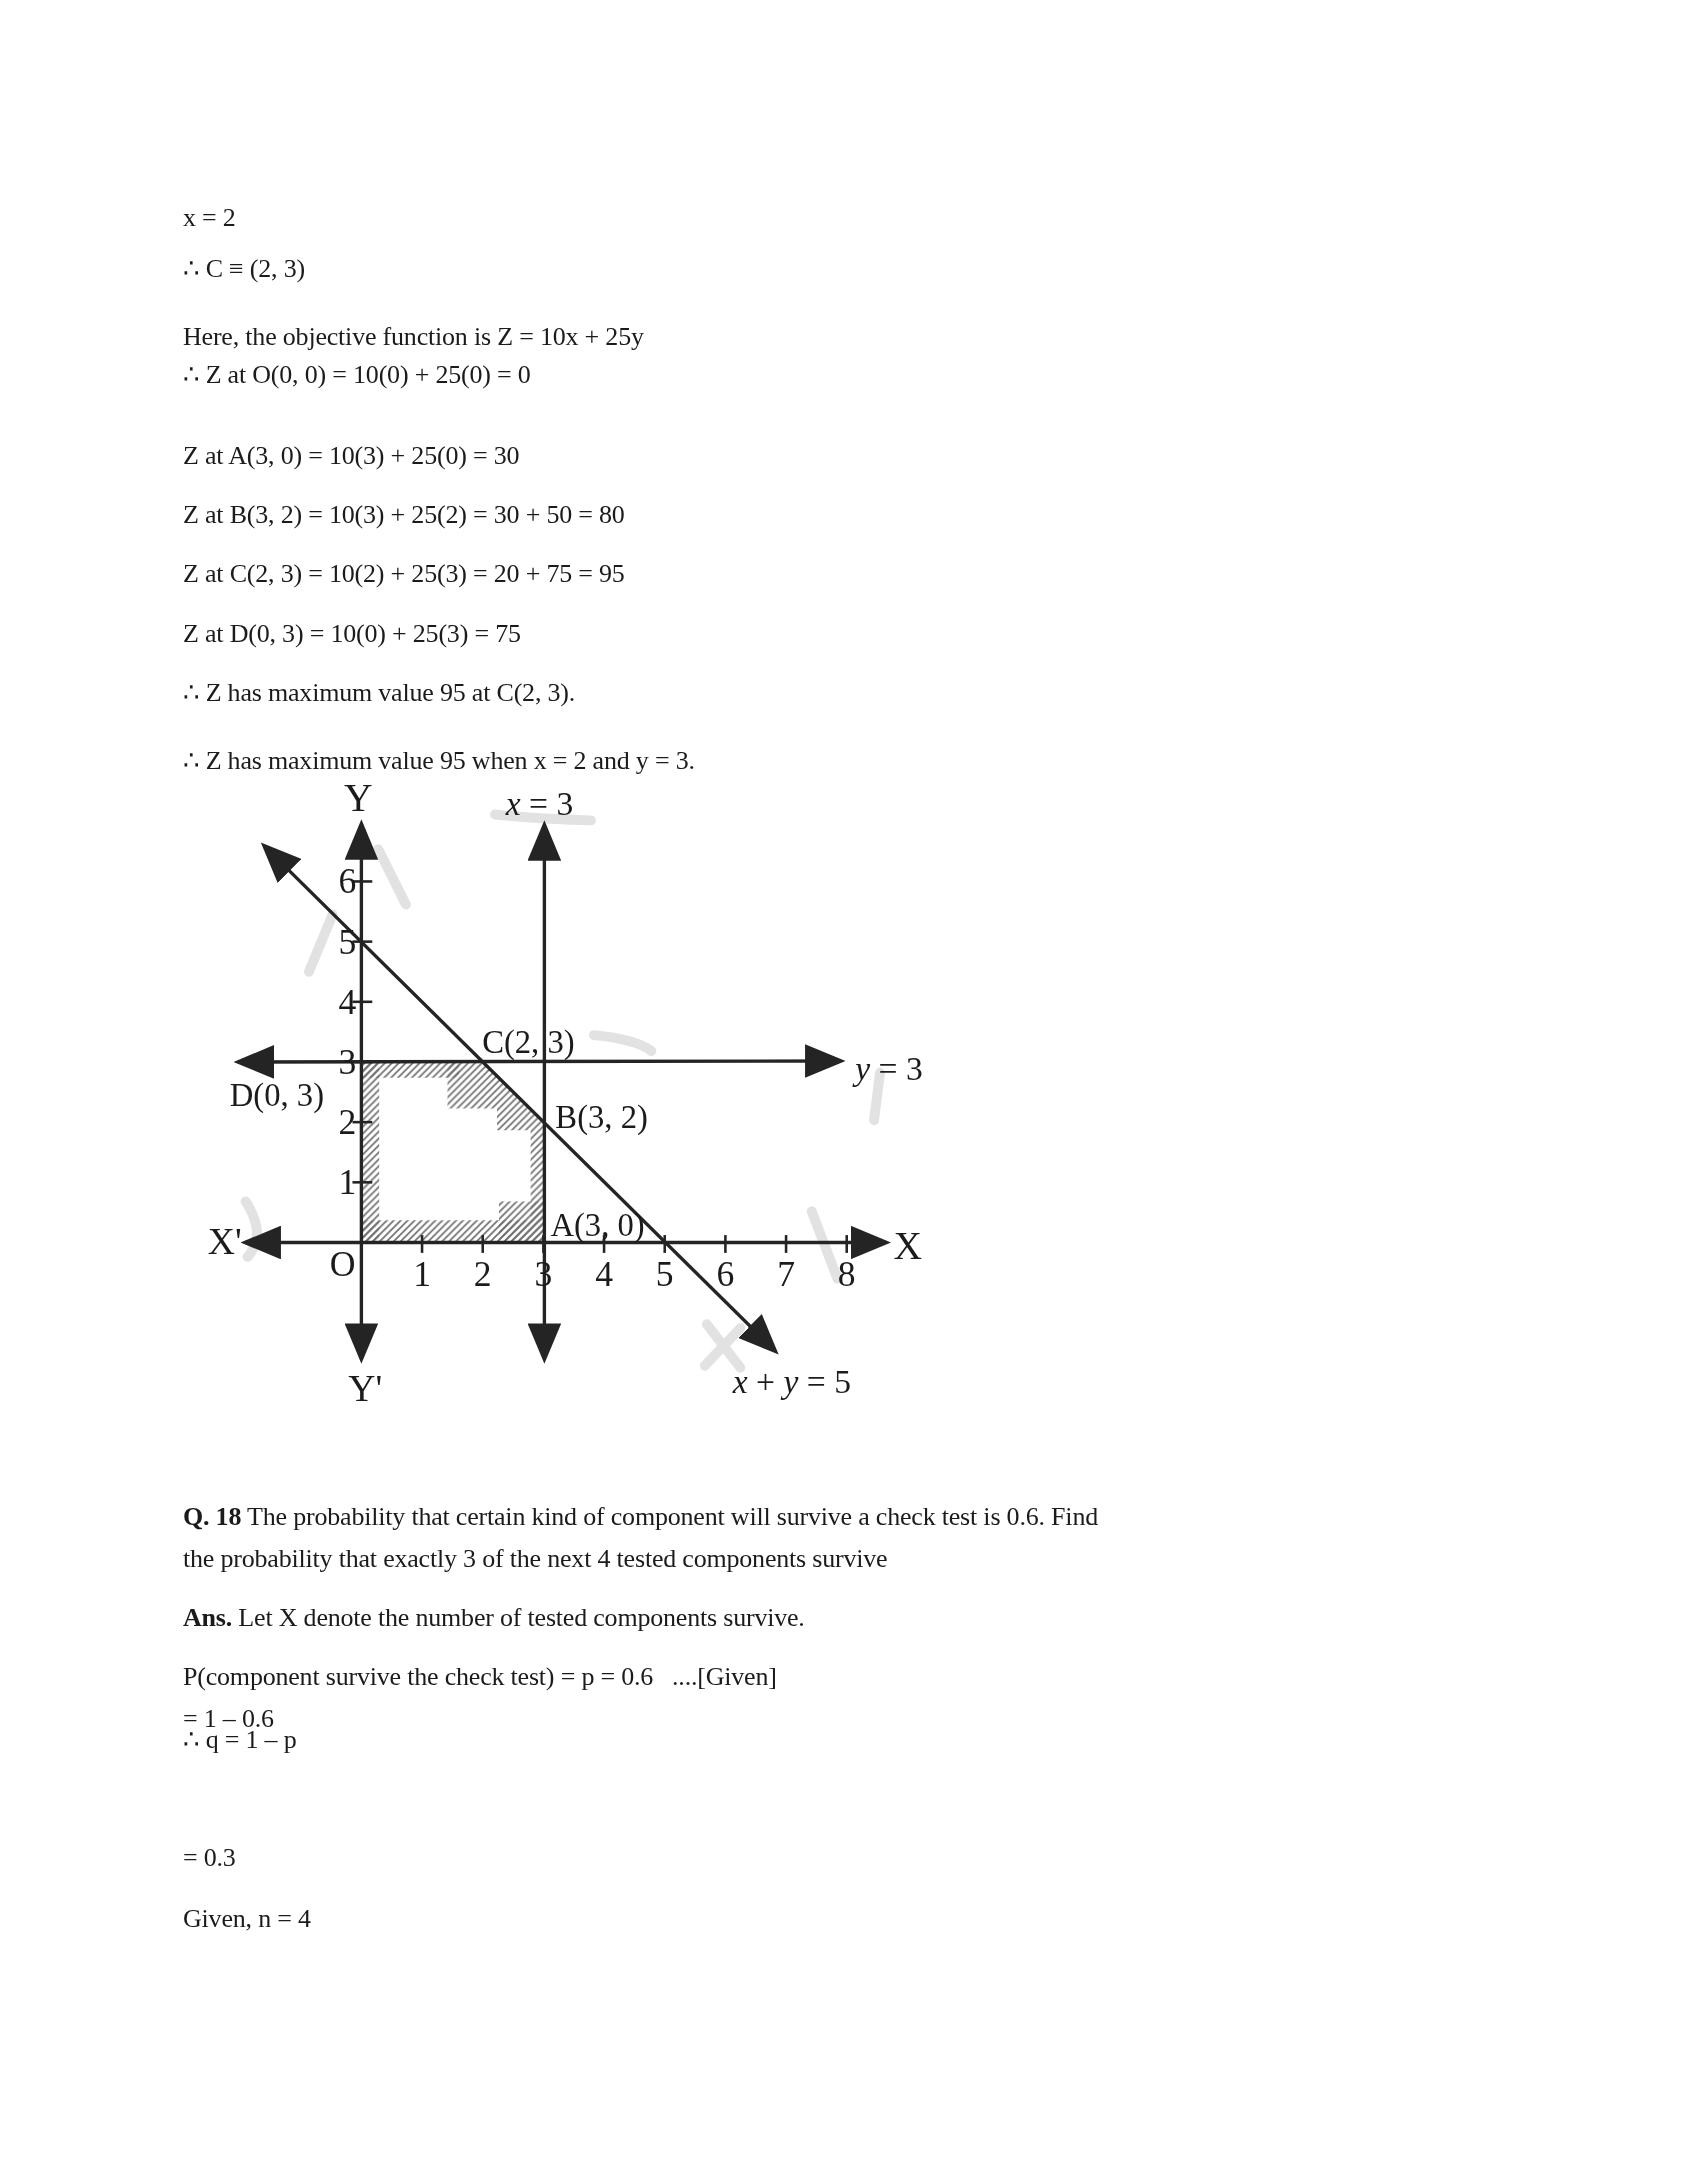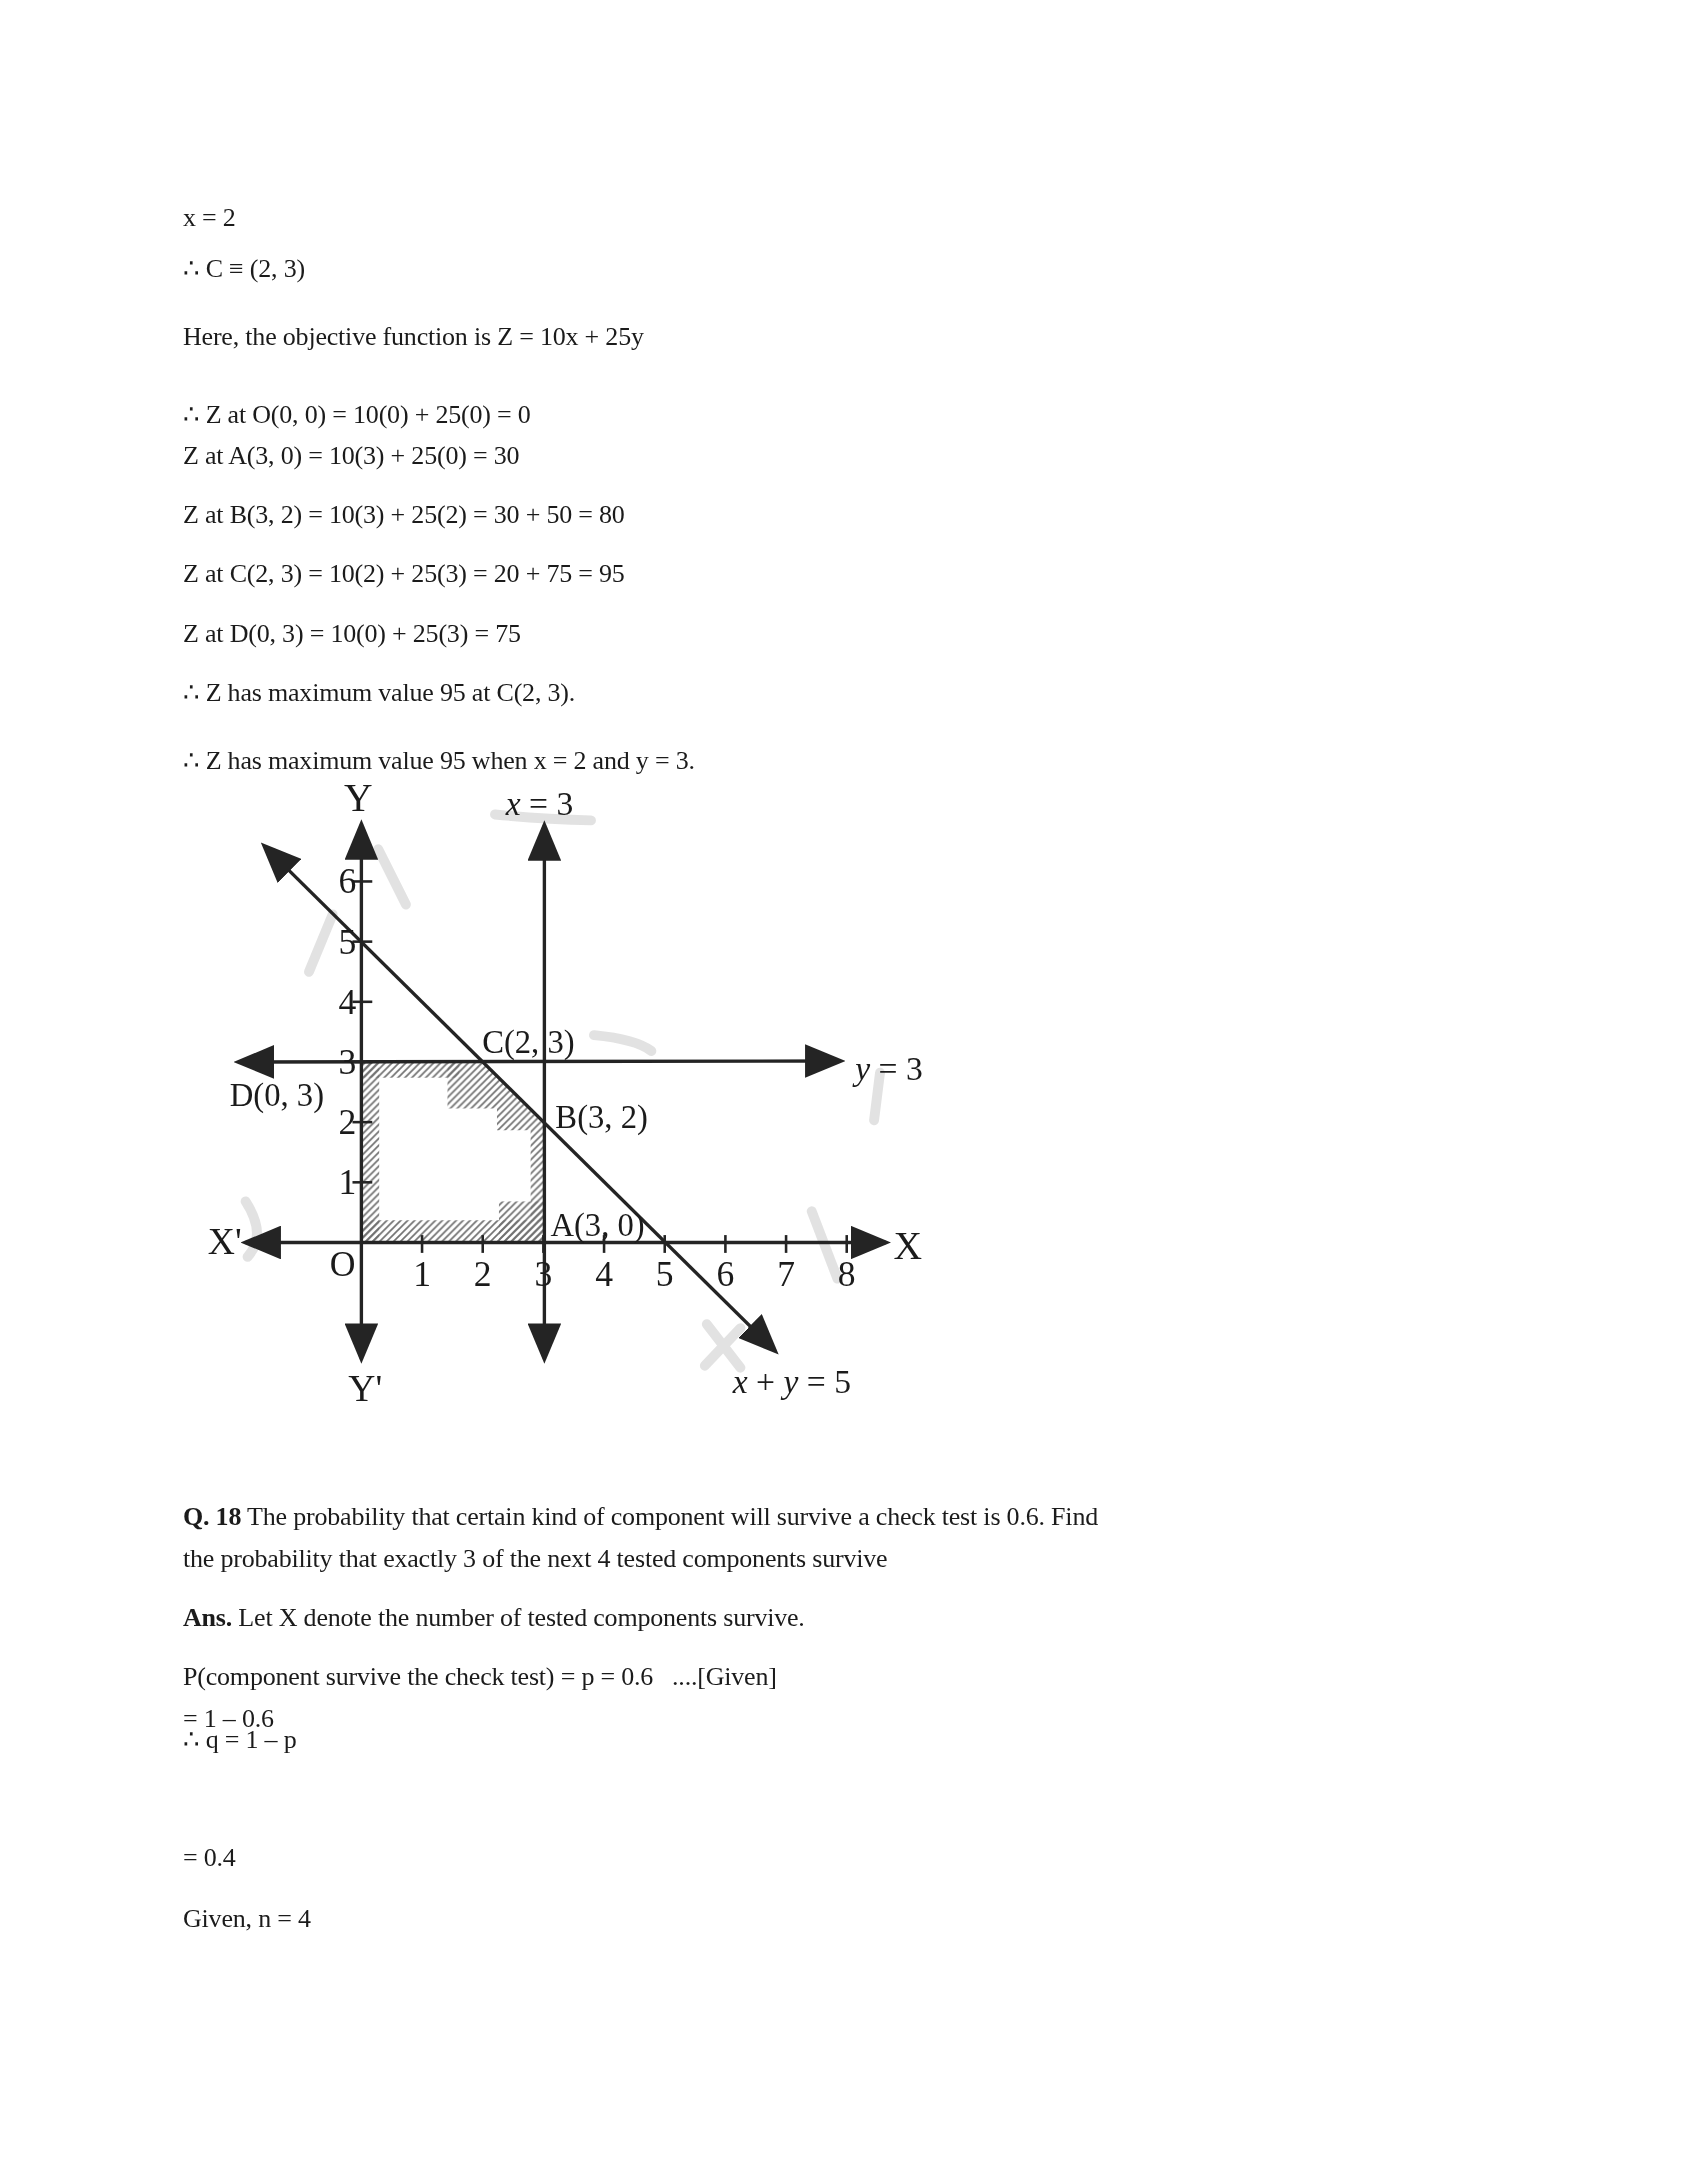--- a/index.html
+++ b/index.html
@@ -16,21 +16,21 @@
   svg.figure text{font-family:"Liberation Serif",serif;fill:#1b1b1b;}
 </style>
 </head>
 <body>
 
 <div class="page">
   <section id="solution-block">
       <div class="tline" style="top: 197px;">x = 2</div>
       <div class="tline" style="top: 248px;">∴ C ≡ (2, 3)</div>
       <div class="tline" style="top: 316px;">Here, the objective function is Z = 10x + 25y</div>
-      <div class="tline" style="top: 394px;">∴ Z at O(0, 0) = 10(0) + 25(0) = 0</div>
+      <div class="tline" style="top: 354px;">∴ Z at O(0, 0) = 10(0) + 25(0) = 0</div>
       <div class="tline" style="top: 435px;">Z at A(3, 0) = 10(3) + 25(0) = 30</div>
       <div class="tline" style="top: 494px;">Z at B(3, 2) = 10(3) + 25(2) = 30 + 50 = 80</div>
       <div class="tline" style="top: 553px;">Z at C(2, 3) = 10(2) + 25(3) = 20 + 75 = 95</div>
       <div class="tline" style="top: 613px;">Z at D(0, 3) = 10(0) + 25(3) = 75</div>
       <div class="tline" style="top: 672px;">∴ Z has maximum value 95 at C(2, 3).</div>
       <div class="tline" style="top: 732px; margin-top: 8px;">∴ Z has maximum value 95 when x = 2 and y = 3.</div>
     </section>
   <svg id="lp-graph" class="figure" width="990" height="673" viewBox="0 770 1000 680">
       <defs>
         <pattern id="hatch" width="7" height="7" patternUnits="userSpaceOnUse">
@@ -107,17 +107,17 @@
       <text x="556" y="1249" text-anchor="start" font-size="33">A(3, 0)</text>
       <text x="232" y="1118" text-anchor="start" font-size="33">D(0, 3)</text>
     </svg>
   <section id="question-block">
       <div class="tline" style="top: 1496px;"><b>Q. 18</b> The probability that certain kind of component will survive a check test is 0.6. Find</div>
       <div class="tline" style="top: 1538px;">the probability that exactly 3 of the next 4 tested components survive</div>
       <div class="tline" style="top: 1597px;"><b>Ans.</b> Let X denote the number of tested components survive.</div>
       <div class="tline" style="top: 1656px;">P(component survive the check test) = p = 0.6   ....[Given]</div>
       <div class="tline" style="top: 1719px;">∴ q = 1 – p</div>
       <div class="tline" style="top: 1698px;">= 1 – 0.6</div>
-      <div class="tline" style="top: 1837px;">= 0.4</div>
+      <div class="tline" style="top: 1837px;">= 0.3</div>
       <div class="tline" style="top: 1898px;">Given, n = 4</div>
     </section>
 </div>
 
 
 </body></html>

